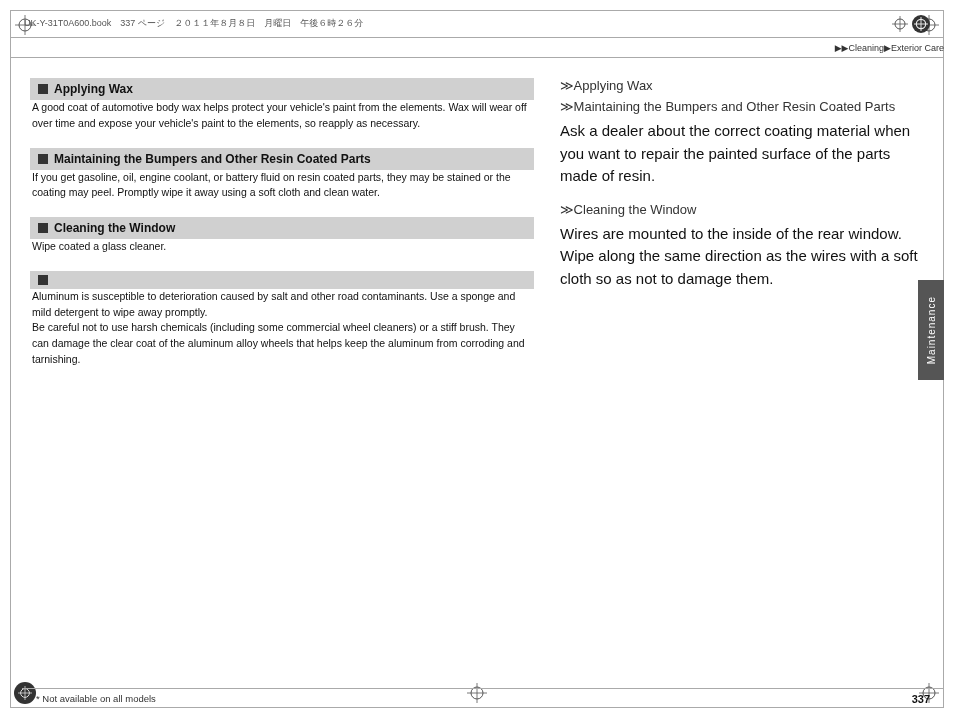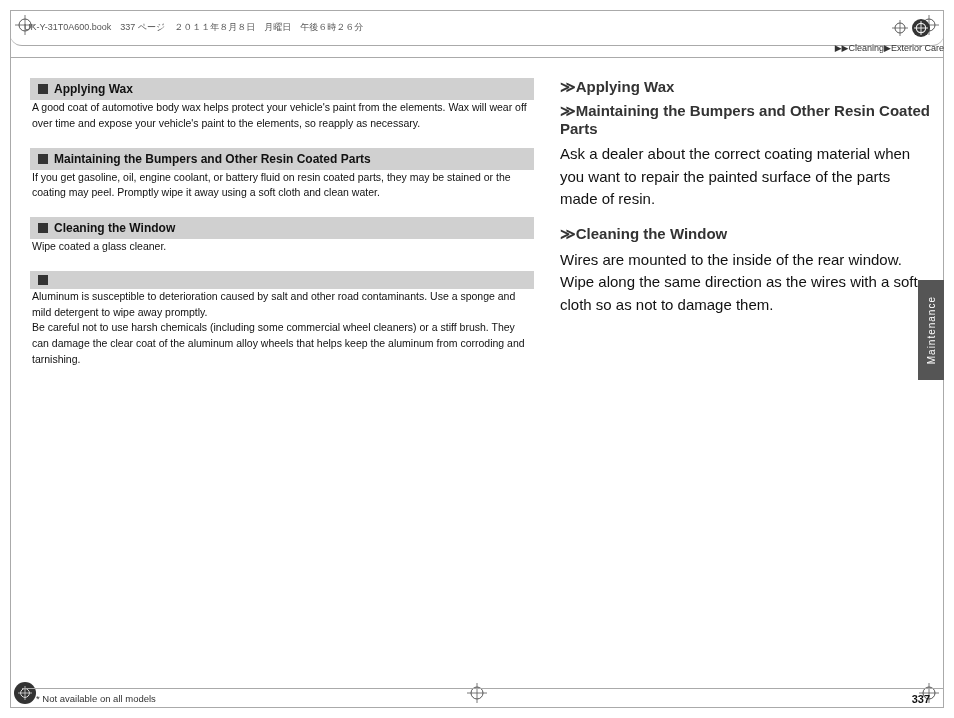--- a/index.html
+++ b/index.html
@@ -23,27 +23,26 @@
       bottom: 10px;
       border: 1px solid #aaa;
     }
 
     
     .top-header {
       position: absolute;
       top: 10px;
       left: 10px;
       right: 10px;
-      height: 36px;
+      height: 28px;
       border-bottom: 1px solid #aaa;
       display: flex;
       align-items: center;
       justify-content: space-between;
       padding: 0 14px;
-      border-radius: 12px;
     }
 
     .header-left {
       font-size: 9px;
       color: #555;
       display: flex;
       align-items: center;
       gap: 6px;
     }
 
@@ -126,27 +125,26 @@
 
     .section-body {
       font-size: 10.5px;
       line-height: 1.5;
       margin-bottom: 16px;
       padding: 0 2px;
     }
 
     
     .right-section-label {
-      font-size: 15px;
+      font-size: 13px;
       color: #333;
       margin-bottom: 6px;
       display: flex;
       align-items: center;
       gap: 4px;
-      font-weight: bold;
     }
 
     
     .notice-box {
       border: 1.5px solid #555;
       padding: 6px 8px;
       margin-bottom: 10px;
     }
 
     .notice-title {

